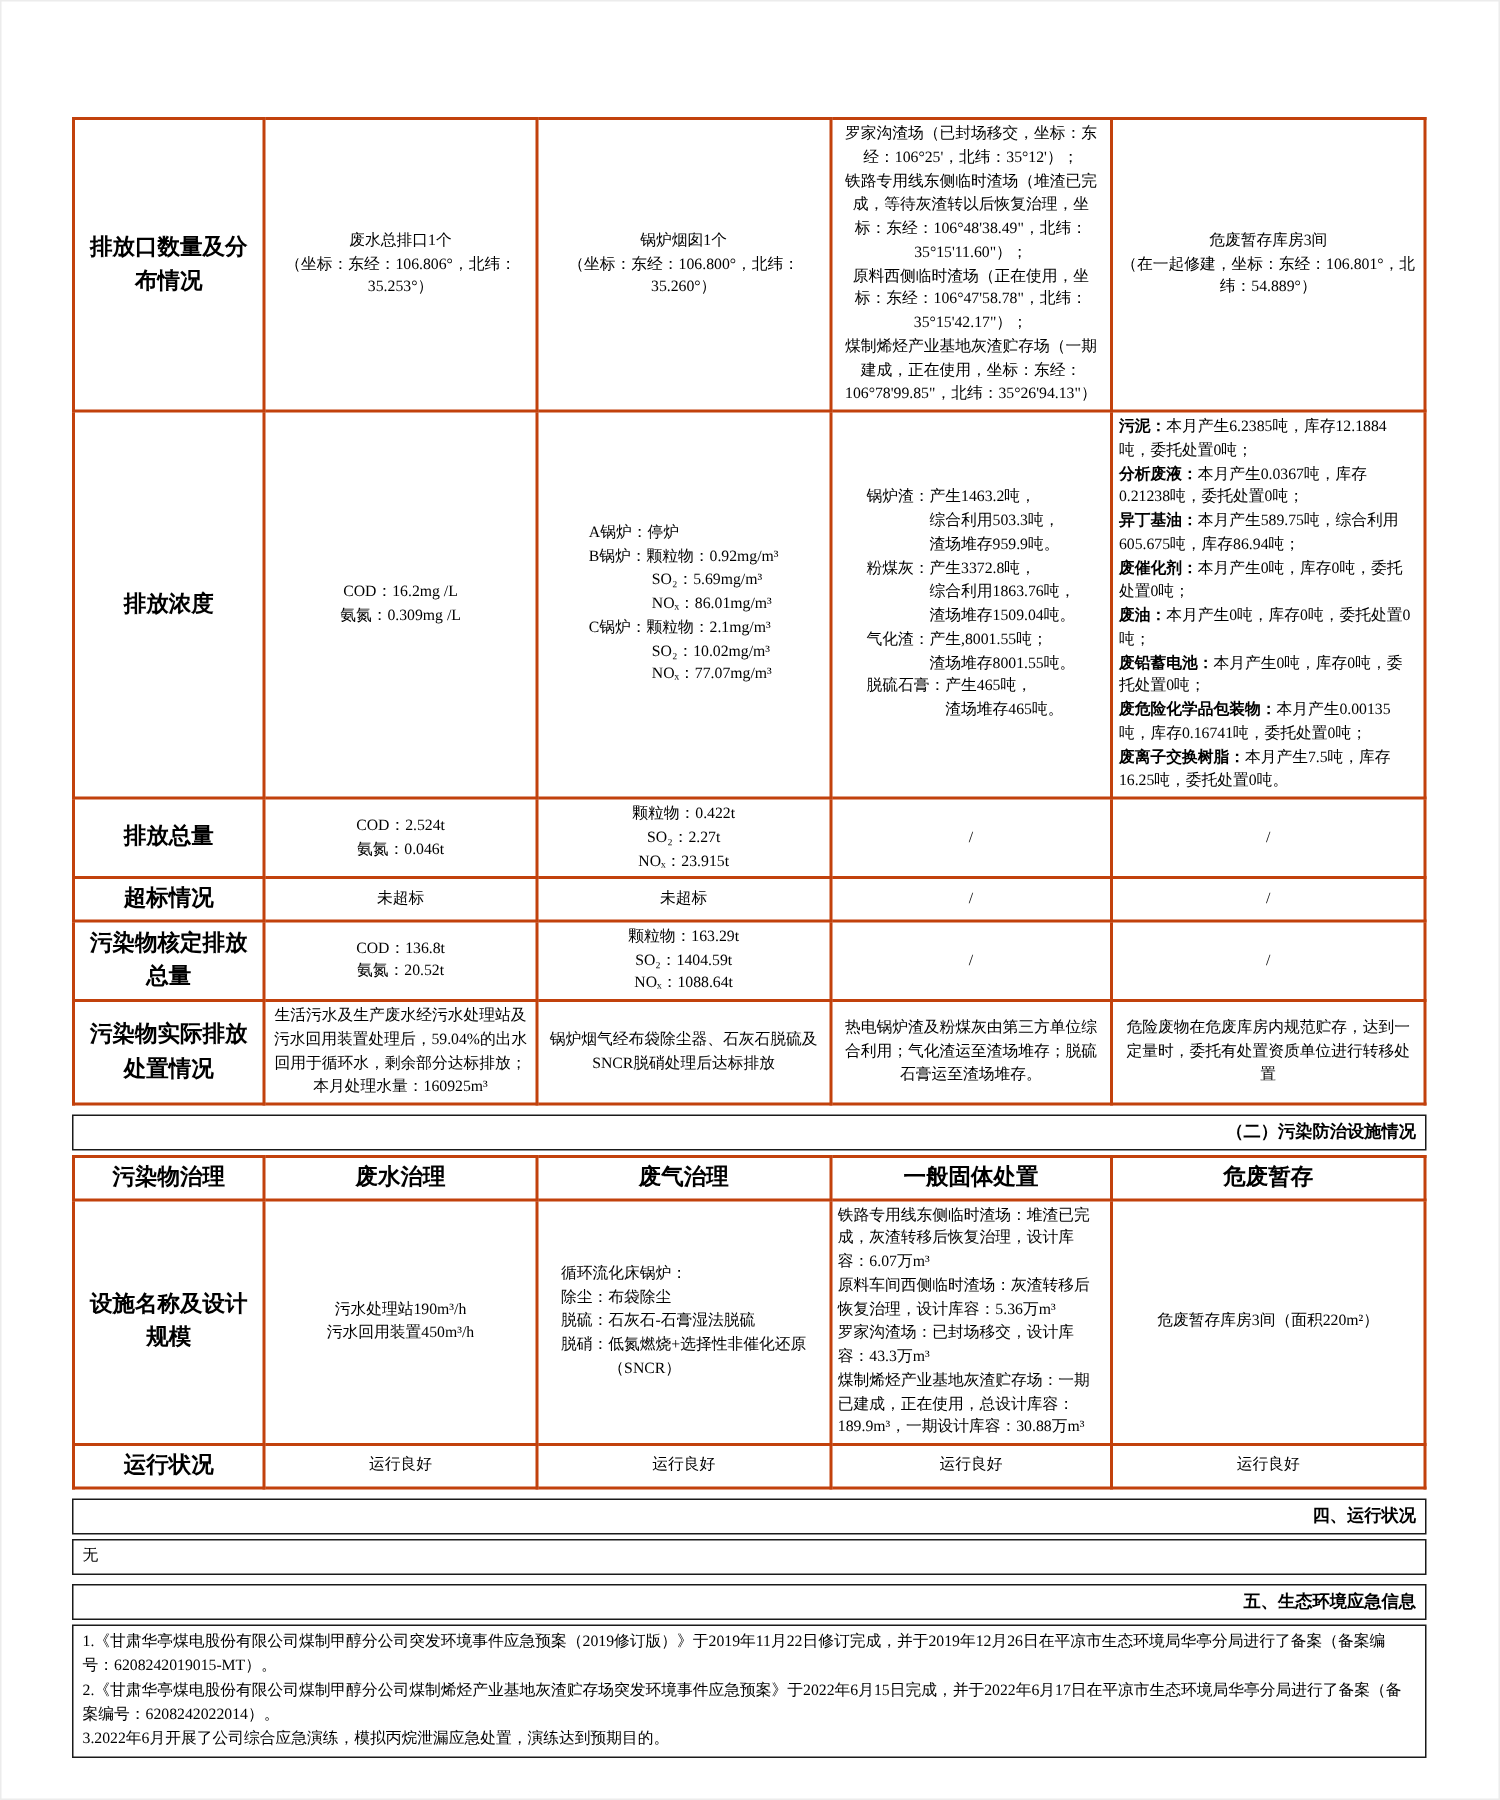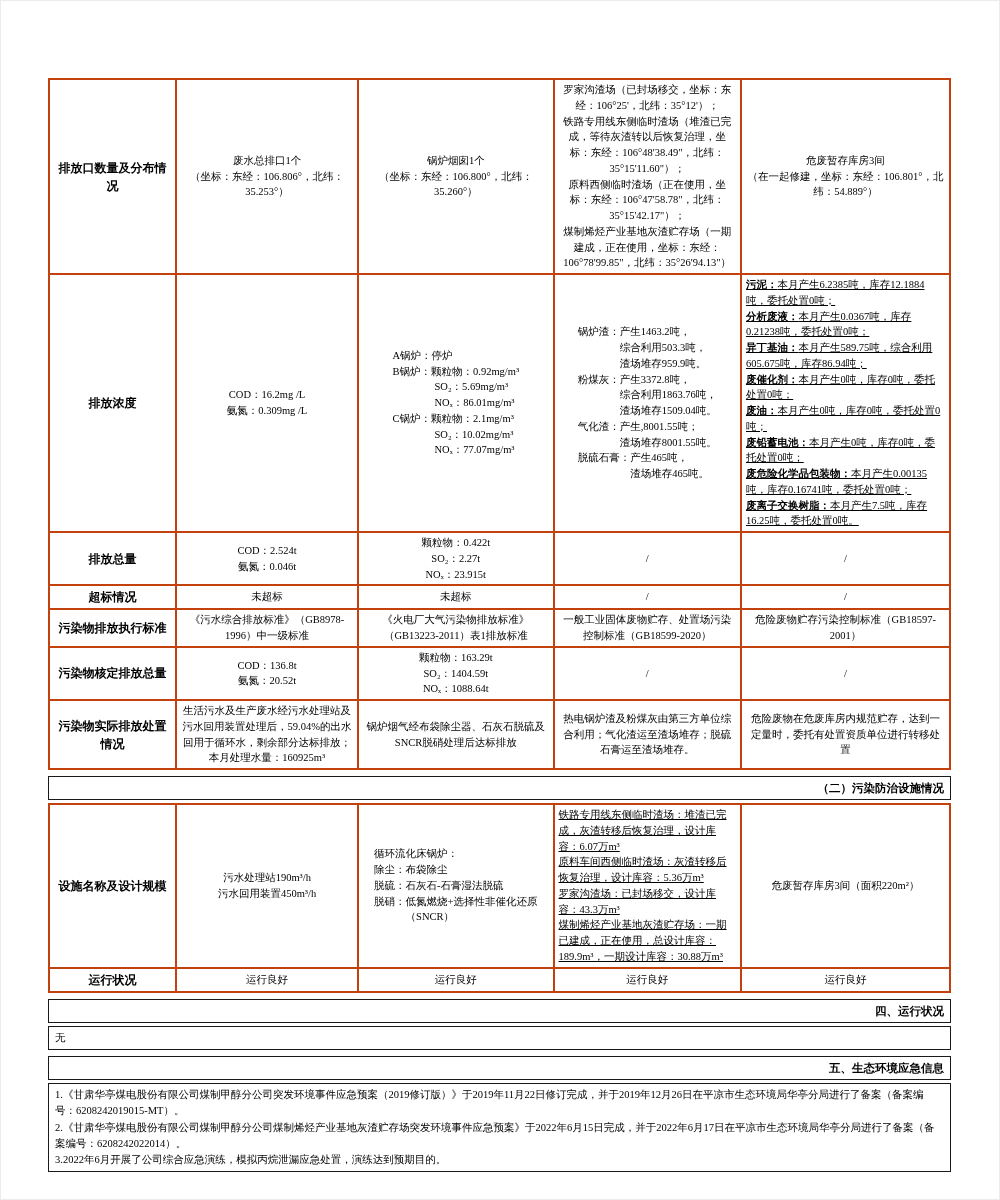--- a/index.html
+++ b/index.html
@@ -4,22 +4,22 @@
 <style>
   html,body{margin:0;padding:0;background:#fff;}
   body{width:1000px;height:1200px;position:relative;
        font-family:"Liberation Serif","DejaVu Serif",serif;color:#000;}
   .page{position:absolute;inset:0;box-shadow:inset 0 0 0 1px #ececec;}
   .content{position:absolute;left:48px;top:78px;width:903px;}
   table{border-collapse:collapse;width:100%;table-layout:fixed;}
   td{border:2px solid #c2410c;font-size:10.5px;line-height:1.5;padding:2px 4px;
      text-align:center;vertical-align:middle;white-space:pre-line;
      word-wrap:break-word;overflow-wrap:break-word;}
-  td.lbl{font-weight:bold;font-size:12px;white-space:normal;}
-  td.left{text-align:left;text-decoration:underline;}
+  td.lbl{font-weight:bold;font-size:15px;white-space:normal;}
+  td.left{text-align:left;}
   .iblk{display:inline-block;text-align:left;white-space:pre-line;}
   tr.r1{height:157px;} tr.r2{height:211px;} tr.r3{height:43px;}
   tr.r4{height:22px;}  tr.r5{height:30px;}  tr.r6{height:52px;} tr.r7{height:61px;}
   tr.h2{height:22px;}  tr.fac{height:148px;} tr.run{height:22px;}
   .secbox{border:1px solid #1a1a1a;box-sizing:border-box;}
   .sechead{font-weight:bold;font-size:11.5px;padding:3px 6px;line-height:1.4;}
   .seccont{font-size:10.5px;padding:3px 6px;line-height:1.55;white-space:pre-line;}
   .gap-lg{margin-top:6px;text-align:right;} .gap-sm{margin-top:3px;}
   .items > div{margin:0;}
   .items b{font-weight:bold;}
@@ -85,27 +85,20 @@
         <td>/</td>
         <td>/</td>
       </tr>
       <tr class="r4">
         <td class="lbl">超标情况</td>
         <td>未超标</td>
         <td>未超标</td>
         <td>/</td>
         <td>/</td>
       </tr>
-      <tr class="r5">
-        <td class="lbl">污染物排放执行标准</td>
-        <td>《污水综合排放标准》（GB8978-1996）中一级标准</td>
-        <td>《火电厂大气污染物排放标准》（GB13223-2011）表1排放标准</td>
-        <td>一般工业固体废物贮存、处置场污染控制标准（GB18599-2020）</td>
-        <td>危险废物贮存污染控制标准（GB18597-2001）</td>
-      </tr>
       <tr class="r6">
         <td class="lbl">污染物核定排放总量</td>
         <td>COD：136.8t
 氨氮：20.52t</td>
         <td>颗粒物：163.29t
 SO₂：1404.59t
 NOₓ：1088.64t</td>
         <td>/</td>
         <td>/</td>
       </tr>
@@ -124,20 +117,27 @@
   </div>
   <table class="gap-sm" style="margin-top:3px">
     <colgroup>
       <col style="width:14.1%">
           <col style="width:20.2%">
           <col style="width:21.7%">
       <col style="width:20.8%">
           <col style="width:23.2%">
     </colgroup>
     <tbody>
+      <tr class="h2">
+        <td class="lbl">污染物治理</td>
+        <td class="lbl">废水治理</td>
+        <td class="lbl">废气治理</td>
+        <td class="lbl">一般固体处置</td>
+        <td class="lbl">危废暂存</td>
+      </tr>
       <tr class="fac">
         <td class="lbl">设施名称及设计规模</td>
         <td>污水处理站190m³/h
 污水回用装置450m³/h</td>
         <td><span class="iblk">循环流化床锅炉：
 除尘：布袋除尘
 脱硫：石灰石-石膏湿法脱硫
 脱硝：低氮燃烧+选择性非催化还原
 　　　（SNCR）</span></td>
         <td class="left">铁路专用线东侧临时渣场：堆渣已完成，灰渣转移后恢复治理，设计库容：6.07万m³

